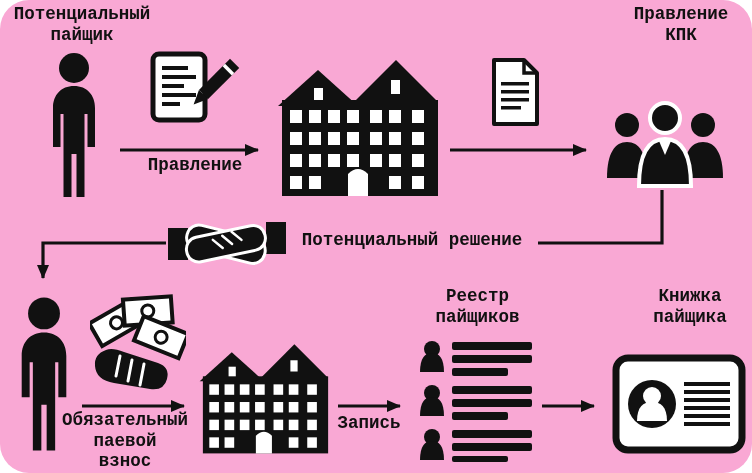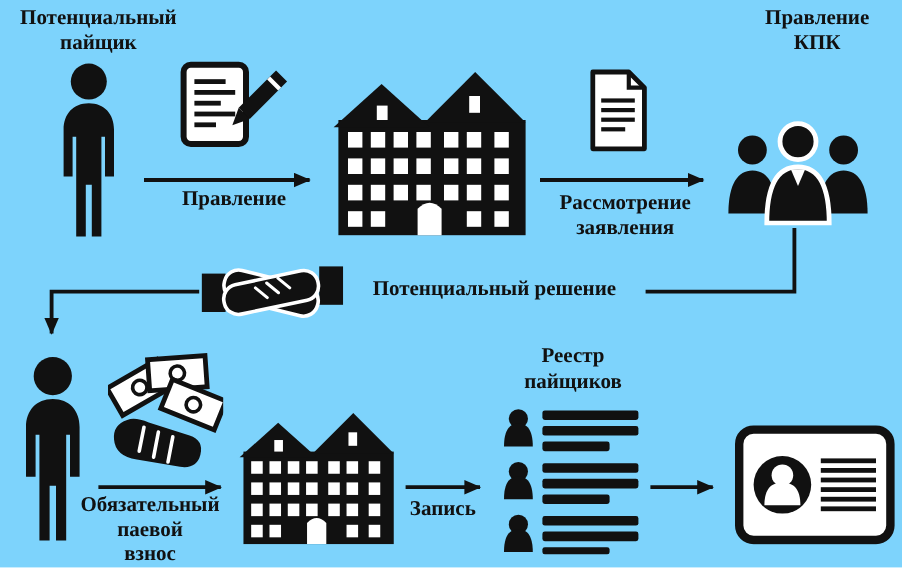--- a/index.html
+++ b/index.html
@@ -1,19 +1,19 @@
 <!DOCTYPE html>
 <html><head>
 <meta charset="utf-8">
 <style>
   * { margin:0; padding:0; box-sizing:border-box; }
   html,body { background:#ffffff; }
   #diagram {
-    position:relative; width:752px; height:473px; background:#7dd3fc;
-    overflow:hidden; font-family:Liberation Serif, serif;
+    position:relative; width:752px; height:473px; background:#f9a8d4;
+    overflow:hidden; font-family:Liberation Mono, monospace;border-radius:29px;
   }
   .lbl {
     position:absolute; font-weight:600; font-size:17.5px; line-height:1.18;
     color:#111111; text-align:center; white-space:pre-line;
   }
   .icon { position:absolute; }
   .icon svg { display:block; }
   #connectors { position:absolute; left:0; top:0; pointer-events:none; }
 </style>
 </head>
@@ -36,29 +36,29 @@
       <path d="M338,406 L400,406" marker-end="url(#ah)"></path>
       <path d="M542,406 L594,406" marker-end="url(#ah)"></path>
     </g>
   </svg>
 
   <div class="lbl" style="left:2px;top:4px;width:160px">Потенциальный
 пайщик</div>
   <div class="lbl" style="left:606px;top:4px;width:150px">Правление
 КПК</div>
   <div class="lbl" style="left:130px;top:155px;width:130px">Правление</div>
-  <div class="lbl" style="left:446px;top:158px;width:150px">Рассмотрение
-заявления</div>
   <div class="lbl" style="left:287px;top:230px;width:250px">Потенциальный решение</div>
   <div class="lbl" style="left:55px;top:410px;width:140px">Обязательный
 паевой
 взнос</div>
   <div class="lbl" style="left:415px;top:286px;width:125px">Реестр
 пайщиков</div>
   <div class="lbl" style="left:329px;top:413px;width:80px">Запись</div>
+  <div class="lbl" style="left:627px;top:286px;width:126px">Книжка
+пайщика</div>
 
   <div class="icon" style="left:42px;top:52px">
     <svg width="64" height="148" viewBox="0 0 64 148" fill="#111">
       <circle cx="32" cy="16" r="15"></circle>
       <path d="M32,34 C19,34 11,43 11,56 L11,95 L18.5,95 L18.5,62 L21.5,62 L21.5,145 L29.5,145 L29.5,102 L34.5,102 L34.5,145 L42.5,145 L42.5,62 L45.5,62 L45.5,95 L53,95 L53,56 C53,43 45,34 32,34 Z"></path>
     </svg>
   </div>
 
   <div class="icon" style="left:148px;top:50px">
     <svg width="92" height="74" viewBox="0 0 92 74">

